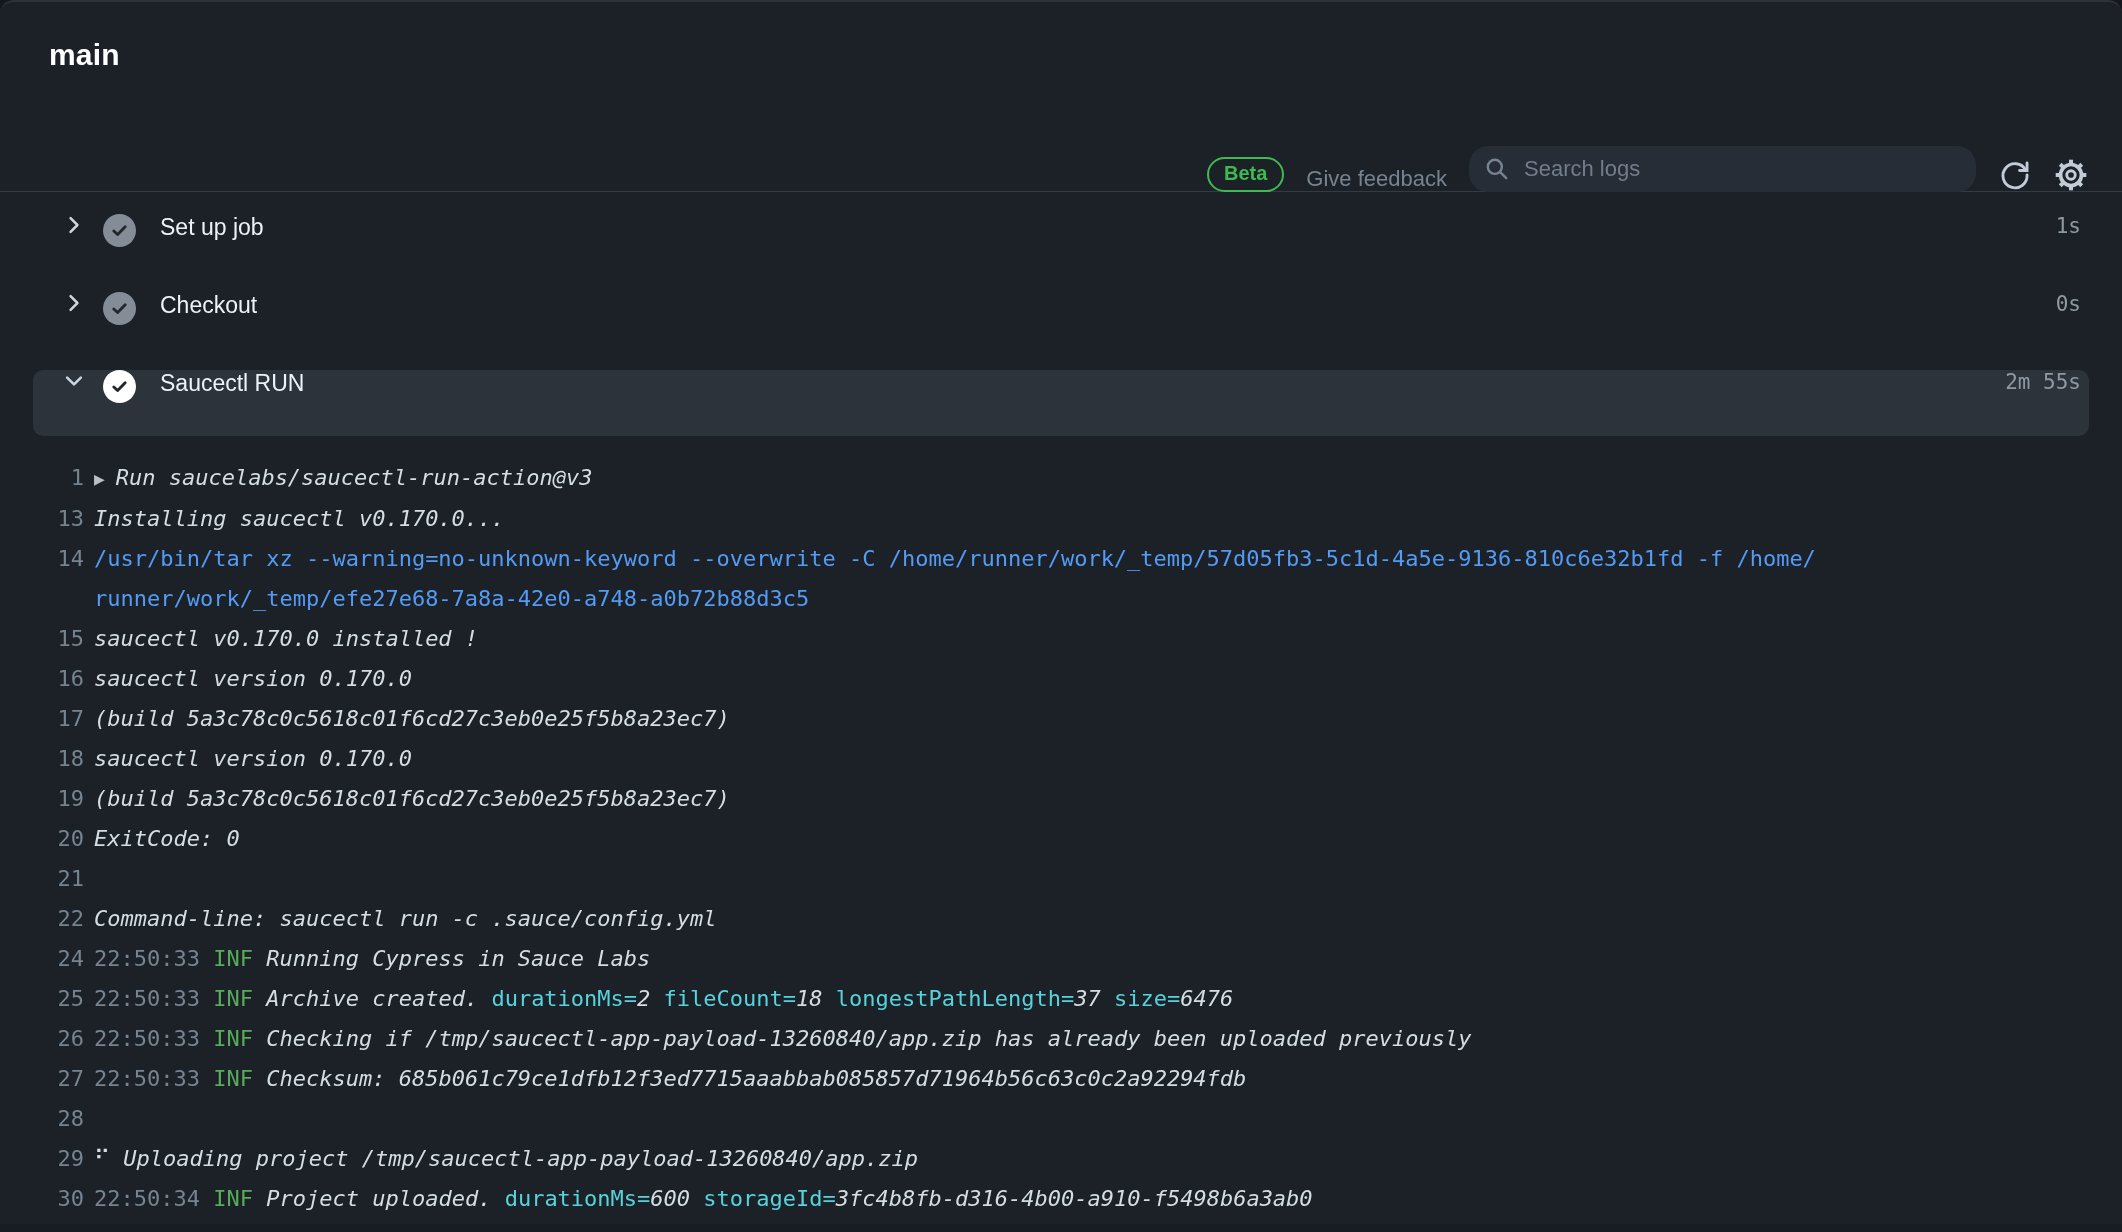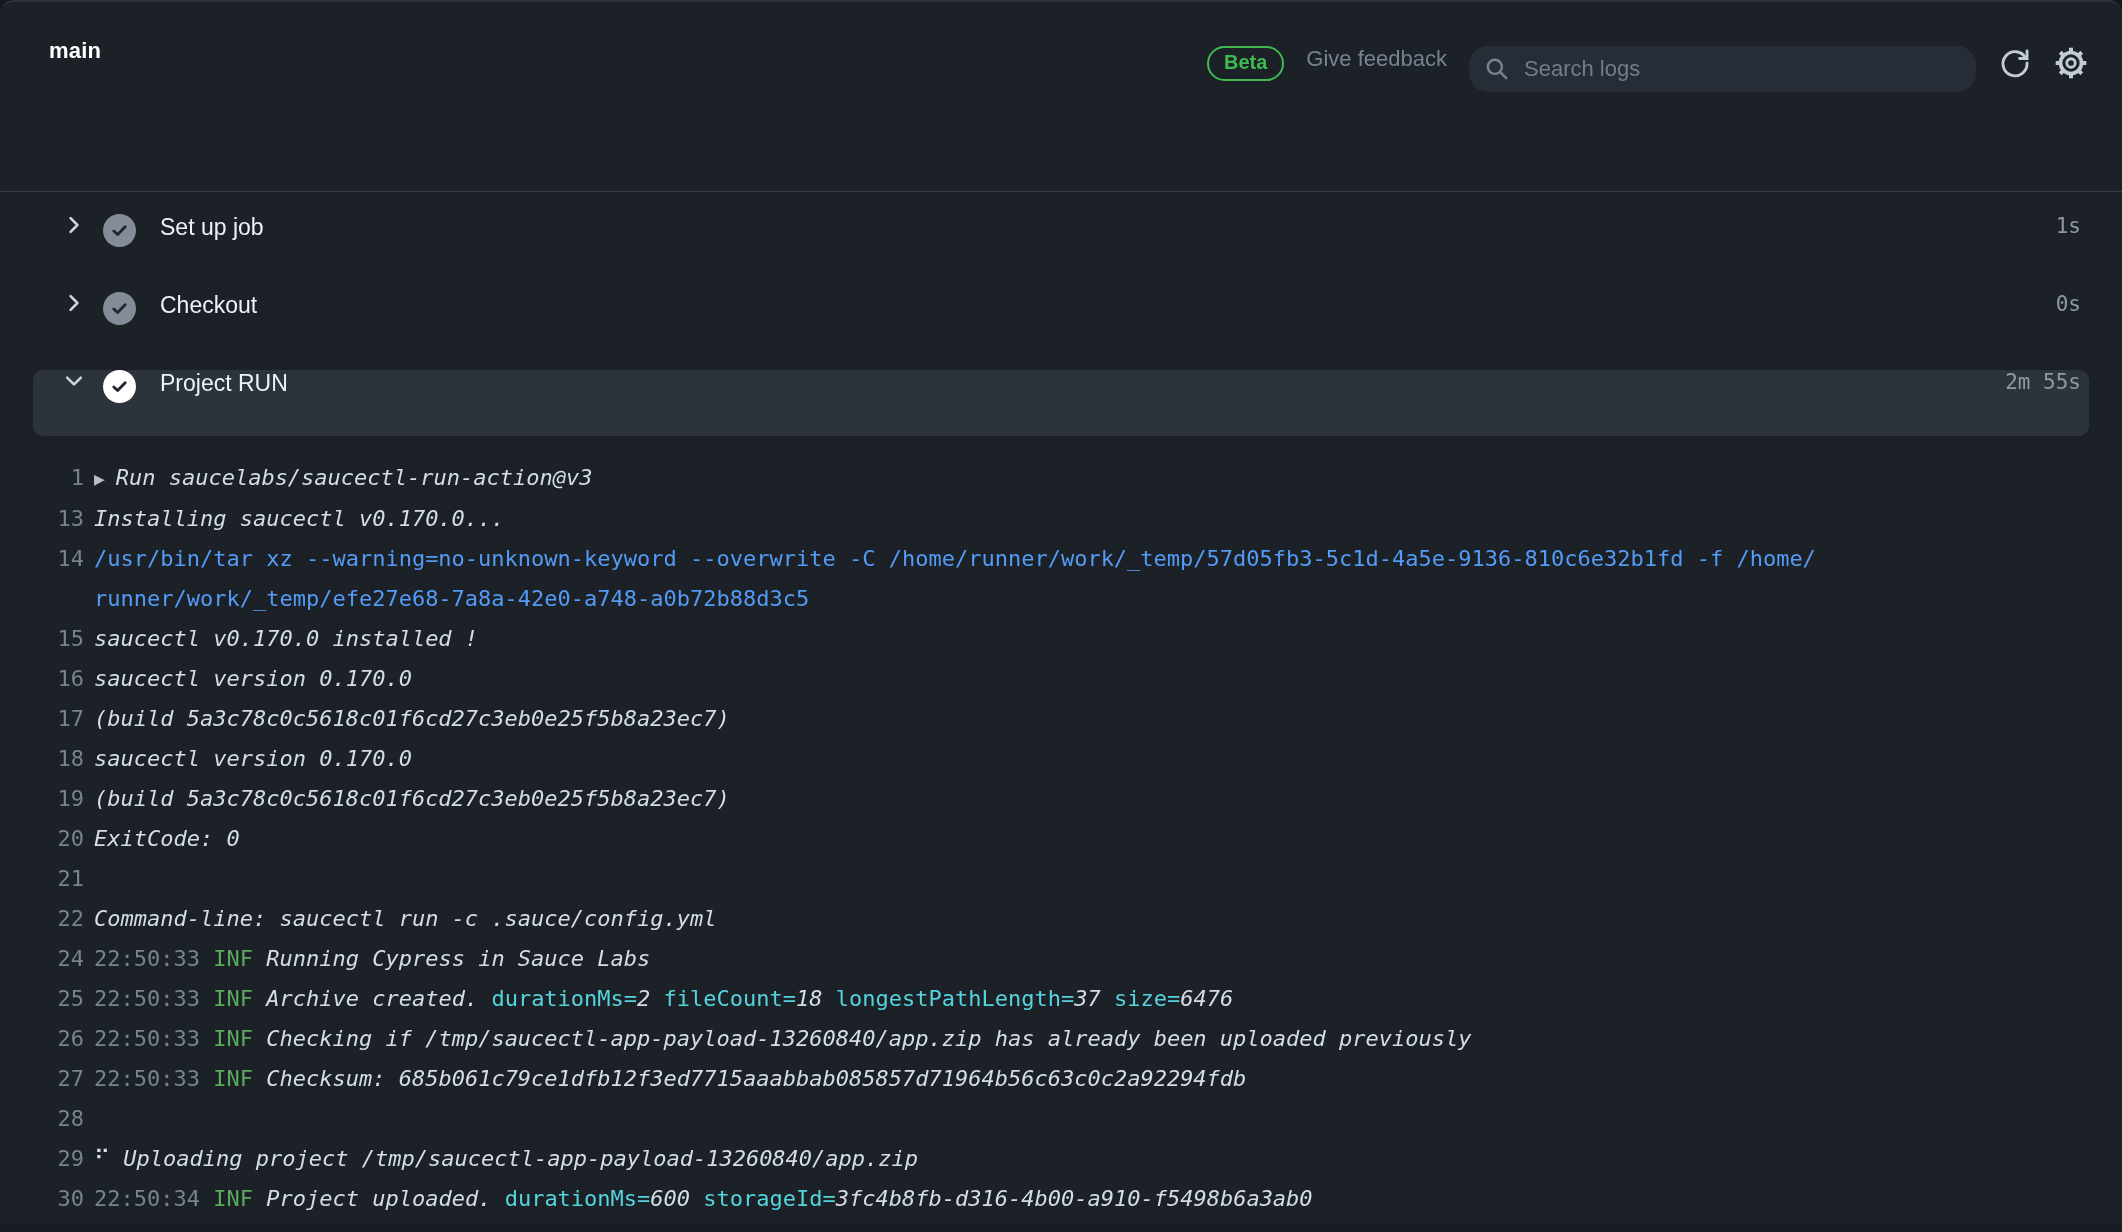--- a/index.html
+++ b/index.html
@@ -4,23 +4,23 @@
 <style>
   html,body{margin:0;padding:0;background:#14181d;}
   body{width:2122px;height:1232px;overflow:hidden;}
   .app{
     position:relative;width:2122px;height:1232px;box-sizing:border-box;
     background:#1c2128;border-top:2px solid #2c323a;border-radius:14px 14px 0 0;
     font-family:"Liberation Sans","DejaVu Sans",sans-serif;
   }
   
   .hdr{position:relative;height:154px;border-bottom:1px solid #343b45;box-sizing:border-box;}
-  .hdr-title{margin:36px 0 0 49px;font-size:22px;font-weight:700;color:#ffffff;letter-spacing:.2px;}
+  .hdr-title{margin:36px 0 0 49px;font-size:30px;font-weight:700;color:#ffffff;letter-spacing:.2px;}
   .hdr-sub{margin:11px 0 0 49px;font-size:21px;color:#768390;}
-  .hdr-right{position:absolute;top:8px;right:34px;height:154px;display:flex;align-items:flex-start;gap:22px;}
+  .hdr-right{position:absolute;top:0;right:34px;height:154px;display:flex;align-items:flex-end;gap:22px;}
   .beta{display:inline-flex;align-items:center;font-size:20px;font-weight:700;color:#3fb950;
         border:2px solid #3fb950;border-radius:999px;padding:3px 15px 5px;}
   .feedback{font-size:22px;color:#768390;text-decoration:none;cursor:pointer;}
   .searchbox{width:507px;height:46px;background:#262d37;border-radius:19px;display:flex;
              align-items:center;gap:12px;padding:0 15px;box-sizing:border-box;}
   .searchbox input{flex:1;background:transparent;border:none;outline:none;color:#cdd9e5;font-size:22px;
                    font-family:"Liberation Sans","DejaVu Sans",sans-serif;}
   .searchbox input::placeholder{color:#737d8a;}
   .iconbtn{background:none;border:none;padding:0;margin:0;cursor:pointer;display:flex;align-items:center;}
   
@@ -135,21 +135,21 @@
         <span class="chev">
           <svg width="22" height="22" viewBox="0 0 16 16">
             <path d="M3 5.5 L8 10.5 L13 5.5" fill="none" stroke="#cdd6df" stroke-width="1.8" stroke-linecap="round" stroke-linejoin="round"></path>
           </svg>
         </span>
         <span class="check check-white">
           <svg width="19" height="19" viewBox="0 0 16 16">
             <path d="M3.2 8.4 L6.4 11.4 L12.8 4.8" fill="none" stroke="#22272e" stroke-width="2.4" stroke-linecap="round" stroke-linejoin="round"></path>
           </svg>
         </span>
-        <span class="step-name">Project RUN</span>
+        <span class="step-name">Saucectl RUN</span>
         <span class="step-dur">2m 55s</span>
       </div>
     </div>
 
   <div class="log">
       <div class="log-line">
         <span class="lno">1</span>
         <span class="lcontent"><span class="sg-tog">▶ </span><span class="sg-d">Run saucelabs/saucectl-run-action@v3</span></span>
       </div>
       <div class="log-line">

